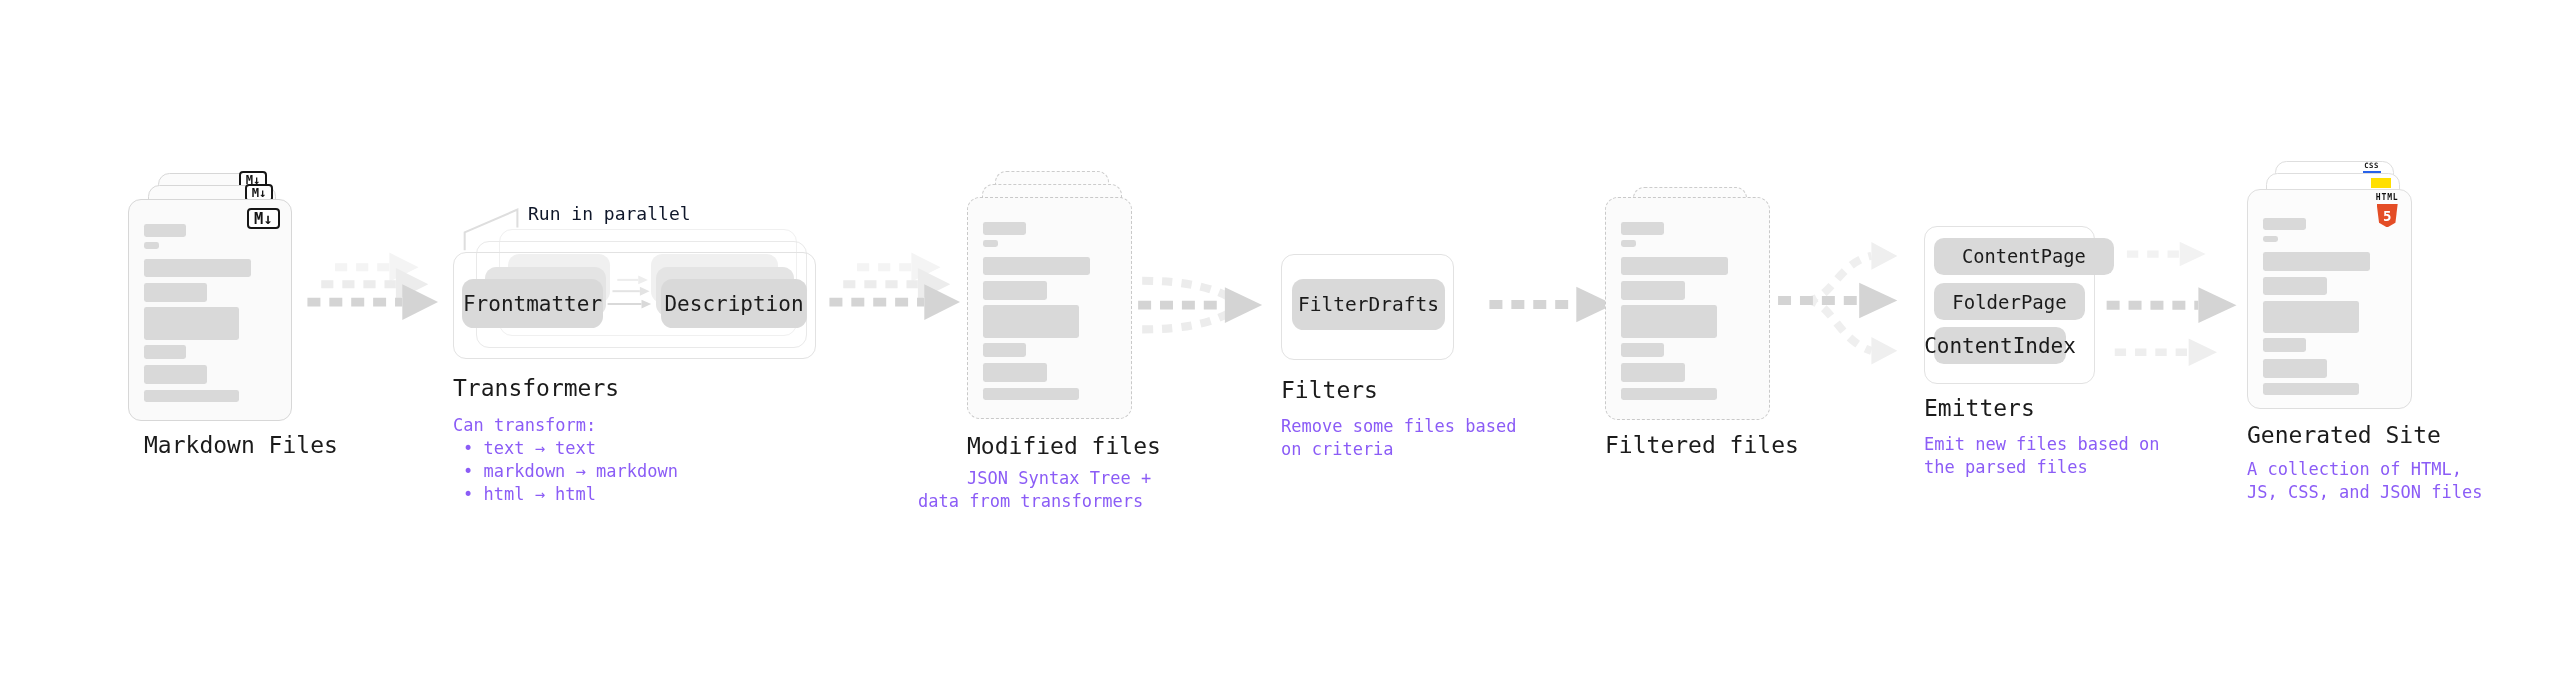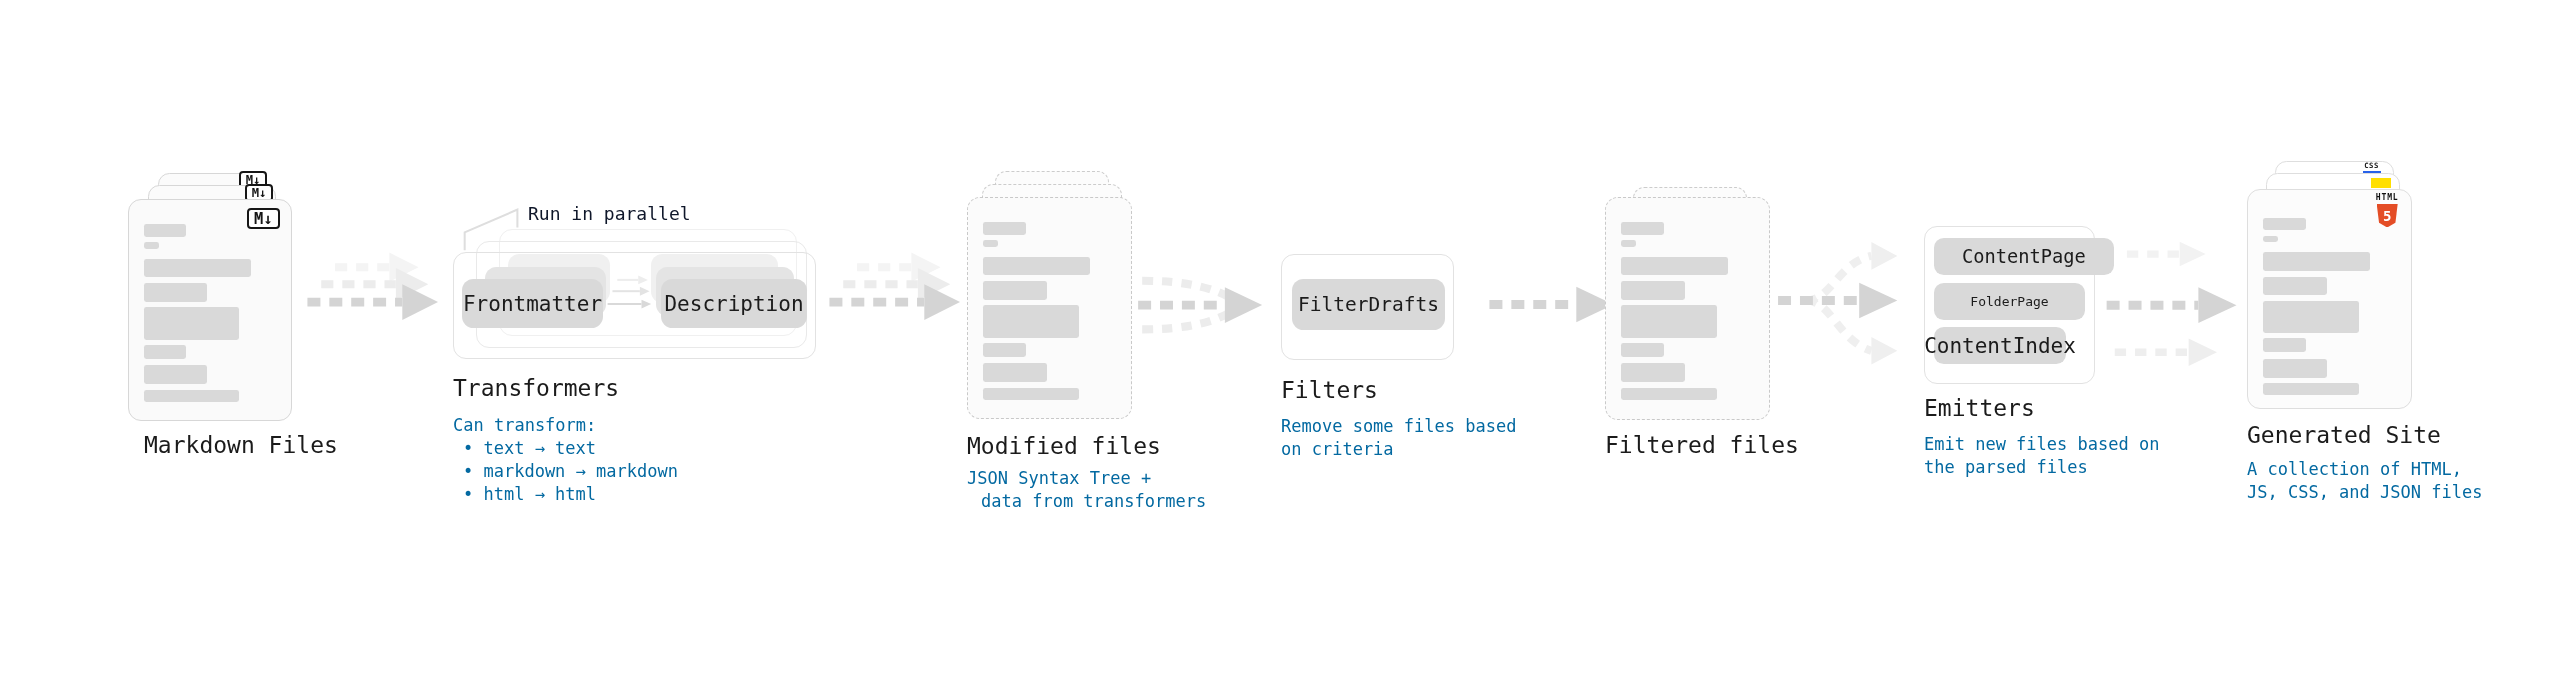--- a/index.html
+++ b/index.html
@@ -14,21 +14,21 @@
   .bar{background:#d9d9d9;border-radius:2.4px;}
   
   .pill{position:absolute;background:#d9d9d9;border-radius:11.4px;display:flex;align-items:center;
         justify-content:center;white-space:nowrap;color:#1b1b1b;box-sizing:border-box;}
   .ghost{position:absolute;border-radius:11.4px;}
   
   .frame{position:absolute;border:1.6px solid #e2e2e2;border-radius:13px;box-sizing:border-box;background:transparent;}
   .frame.filled{background:#ffffff;}
   
   .heading{position:absolute;font-size:23px;white-space:nowrap;color:#1b1b1b;}
-  .note{position:absolute;font-size:17px;line-height:23px;white-space:pre;color:#0369a1;}
+  .note{position:absolute;font-size:17px;line-height:23px;white-space:pre;color:#8b5cf6;}
   .callout-label{position:absolute;font-size:18px;color:#0f172a;white-space:nowrap;}
   
   .md-badge{position:absolute;background:#ffffff;border:2.4px solid #161616;border-radius:4.1px;
             color:#161616;font-weight:bold;display:flex;align-items:center;justify-content:center;box-sizing:border-box;}
   
   .css-badge{position:absolute;width:21px;text-align:center;}
   .css-badge .css-txt{font-size:7.3px;font-weight:bold;color:#111;letter-spacing:0.4px;line-height:8.1px;}
   .css-bar{height:3.3px;width:18px;margin:0.8px auto 0;background:#2862e9;}
   .js-badge{position:absolute;width:19.5px;height:9.8px;background:#ffdf00;}
   .html5-badge{position:absolute;width:28px;text-align:center;}
@@ -138,21 +138,21 @@
           <div class="bar" style="width: 81%; height: 18.7px; margin-bottom: 5.7px;"></div>
           <div class="bar" style="width: 48%; height: 18.7px; margin-bottom: 5.7px;"></div>
           <div class="bar" style="width: 72%; height: 32.5px; margin-bottom: 4.9px;"></div>
           <div class="bar" style="width: 32%; height: 14px; margin-bottom: 6.5px;"></div>
           <div class="bar" style="width: 48%; height: 18.7px; margin-bottom: 5.7px;"></div>
           <div class="bar" style="width: 72%; height: 12.2px; margin-bottom: 0px;"></div>
         </div>
     </div>
     <div class="heading" style="left:967px;top:433px;">Modified files</div>
     <div class="note" style="left:967px;top:467px;">JSON Syntax Tree +</div>
-    <div class="note" style="left:981px;top:490px;">data from transformers</div>
+    <div class="note" style="left:918px;top:490px;">data from transformers</div>
   </div>
 
   <svg style="left:1134px;top:267px;" width="142" height="77" viewBox="0 0 175 95">
     <path d="M 10 17 Q 85 17 122 40" fill="none" stroke="#ececec" stroke-width="10" stroke-dasharray="13 11"></path>
     <path d="M 10 77 Q 85 77 122 54" fill="none" stroke="#ececec" stroke-width="10" stroke-dasharray="13 11"></path>
     <line x1="5" y1="47" x2="112" y2="47" stroke="#d4d4d4" stroke-width="11" stroke-dasharray="16 11"></line>
     <polygon points="112,25 112,69 158,47" fill="#d4d4d4"></polygon>
   </svg>
 
   <div>
@@ -190,21 +190,21 @@
     <polygon points="120,5 120,39 152,22" fill="#efefef"></polygon>
     <path d="M 40 77 C 70 77 80 127 120 139" fill="none" stroke="#efefef" stroke-width="10" stroke-dasharray="13 11"></path>
     <polygon points="120,122 120,156 152,139" fill="#efefef"></polygon>
     <line x1="5" y1="77" x2="105" y2="77" stroke="#d4d4d4" stroke-width="11" stroke-dasharray="16 11"></line>
     <polygon points="105,55 105,99 152,77" fill="#d4d4d4"></polygon>
   </svg>
 
   <div>
     <div class="frame filled" style="left:1924px;top:226px;width:171px;height:158px;"></div>
     <div class="pill" style="left:1934px;top:238px;width:180px;height:37px;font-size:18.7px;border-radius:9.8px;">ContentPage</div>
-    <div class="pill" style="left:1934px;top:283px;width:151px;height:37px;font-size:13px;border-radius:9.8px;">FolderPage</div>
+    <div class="pill" style="left:1934px;top:283px;width:151px;height:37px;font-size:19px;border-radius:9.8px;">FolderPage</div>
     <div class="pill" style="left:1934px;top:327px;width:132px;height:37px;font-size:21px;border-radius:9.8px;">ContentIndex</div>
     <div class="heading" style="left:1924px;top:395px;">Emitters</div>
     <div class="note" style="left:1924px;top:433px;">Emit new files based on</div>
     <div class="note" style="left:1924px;top:456px;">the parsed files</div>
   </div>
 
   <svg style="left:2105px;top:241px;" width="138" height="130" viewBox="0 0 170 160">
     <g>
       <line x1="27" y1="16" x2="92" y2="16" stroke="#f2f2f2" stroke-width="9" stroke-dasharray="14 11"></line>
       <polygon points="92,1 92,31 124,16" fill="#f2f2f2"></polygon>

